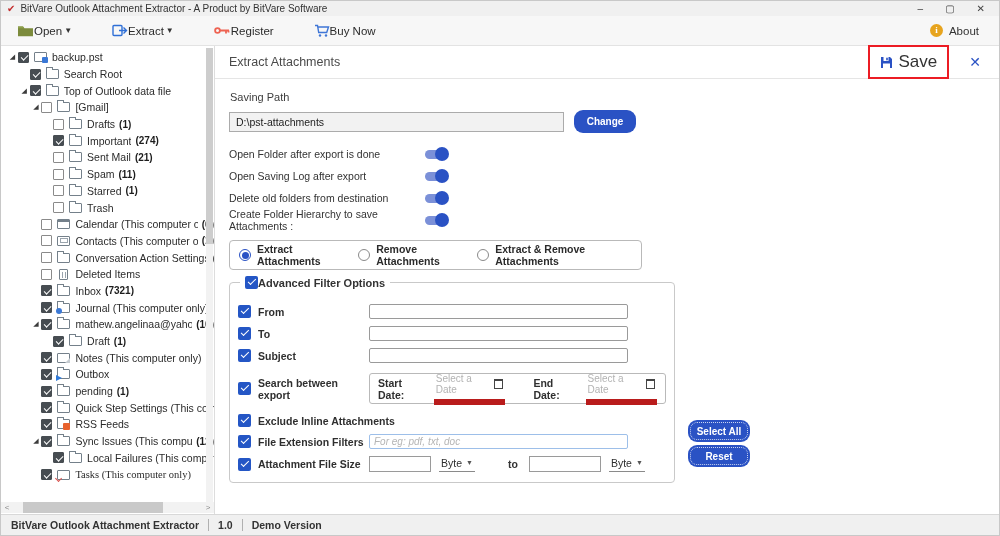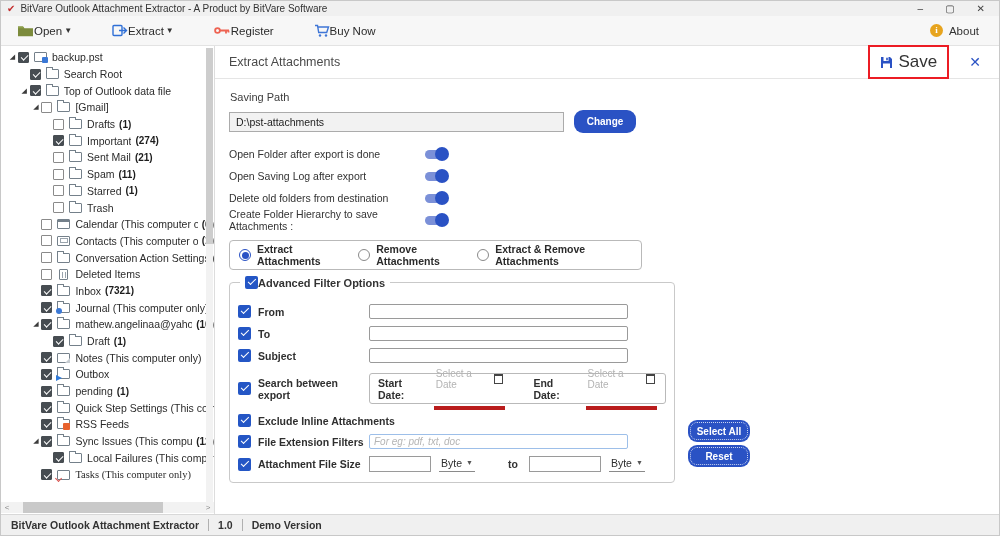--- a/index.html
+++ b/index.html
@@ -108,21 +108,21 @@
 
   .f-row { display:flex; align-items:center; margin-top:7px; }
   .f-cell { width:131px; display:flex; align-items:center; gap:7px; flex:none; }
   .f-label { font-size:10.5px; font-weight:bold; color:#2f2f2f; }
   .f-input { width:259px; height:15px; border:1px solid #9a9a9a; border-radius:2px;
     font-size:10px; padding:0 4px; font-family:"Liberation Sans",sans-serif; color:#333; }
 
   .date-box { width:297px; height:31px; border:1px solid #b9b9b9; border-radius:3px;
     display:flex; align-items:center; padding:0 8px; gap:6px; }
   .date-lbl { font-size:10.5px; font-weight:bold; color:#2f2f2f; }
-  .date-val { display:flex; align-items:center; gap:5px; border-bottom:4px solid #b91c1c; padding:0 2px 16px 2px; margin-left:2px; cursor:pointer; }
+  .date-val { display:flex; align-items:center; gap:5px; border-bottom:6px solid #b91c1c; padding:0 2px 4px 2px; margin-left:2px; cursor:pointer; }
   .date-ph { font-size:10px; color:#b3b3b3; }
   .cal-icon { width:10px; height:10px; border:1px solid #444; border-top:2.5px solid #444; display:inline-block; }
   .date-gap { width:18px; }
 
   .ext-input { border:1px solid #9dbfe9; color:#b5b5b5; font-style:italic; }
   .ext-input::placeholder { color:#b5b5b5; font-style:italic; }
 
   .size-input { width:62px; height:16px; border:1px solid #9a9a9a; font-size:10px; padding:0 4px; }
   .size-input2 { width:72px; }
   .unit { display:flex; align-items:center; gap:4px; border-bottom:1px solid #8a8a8a;

